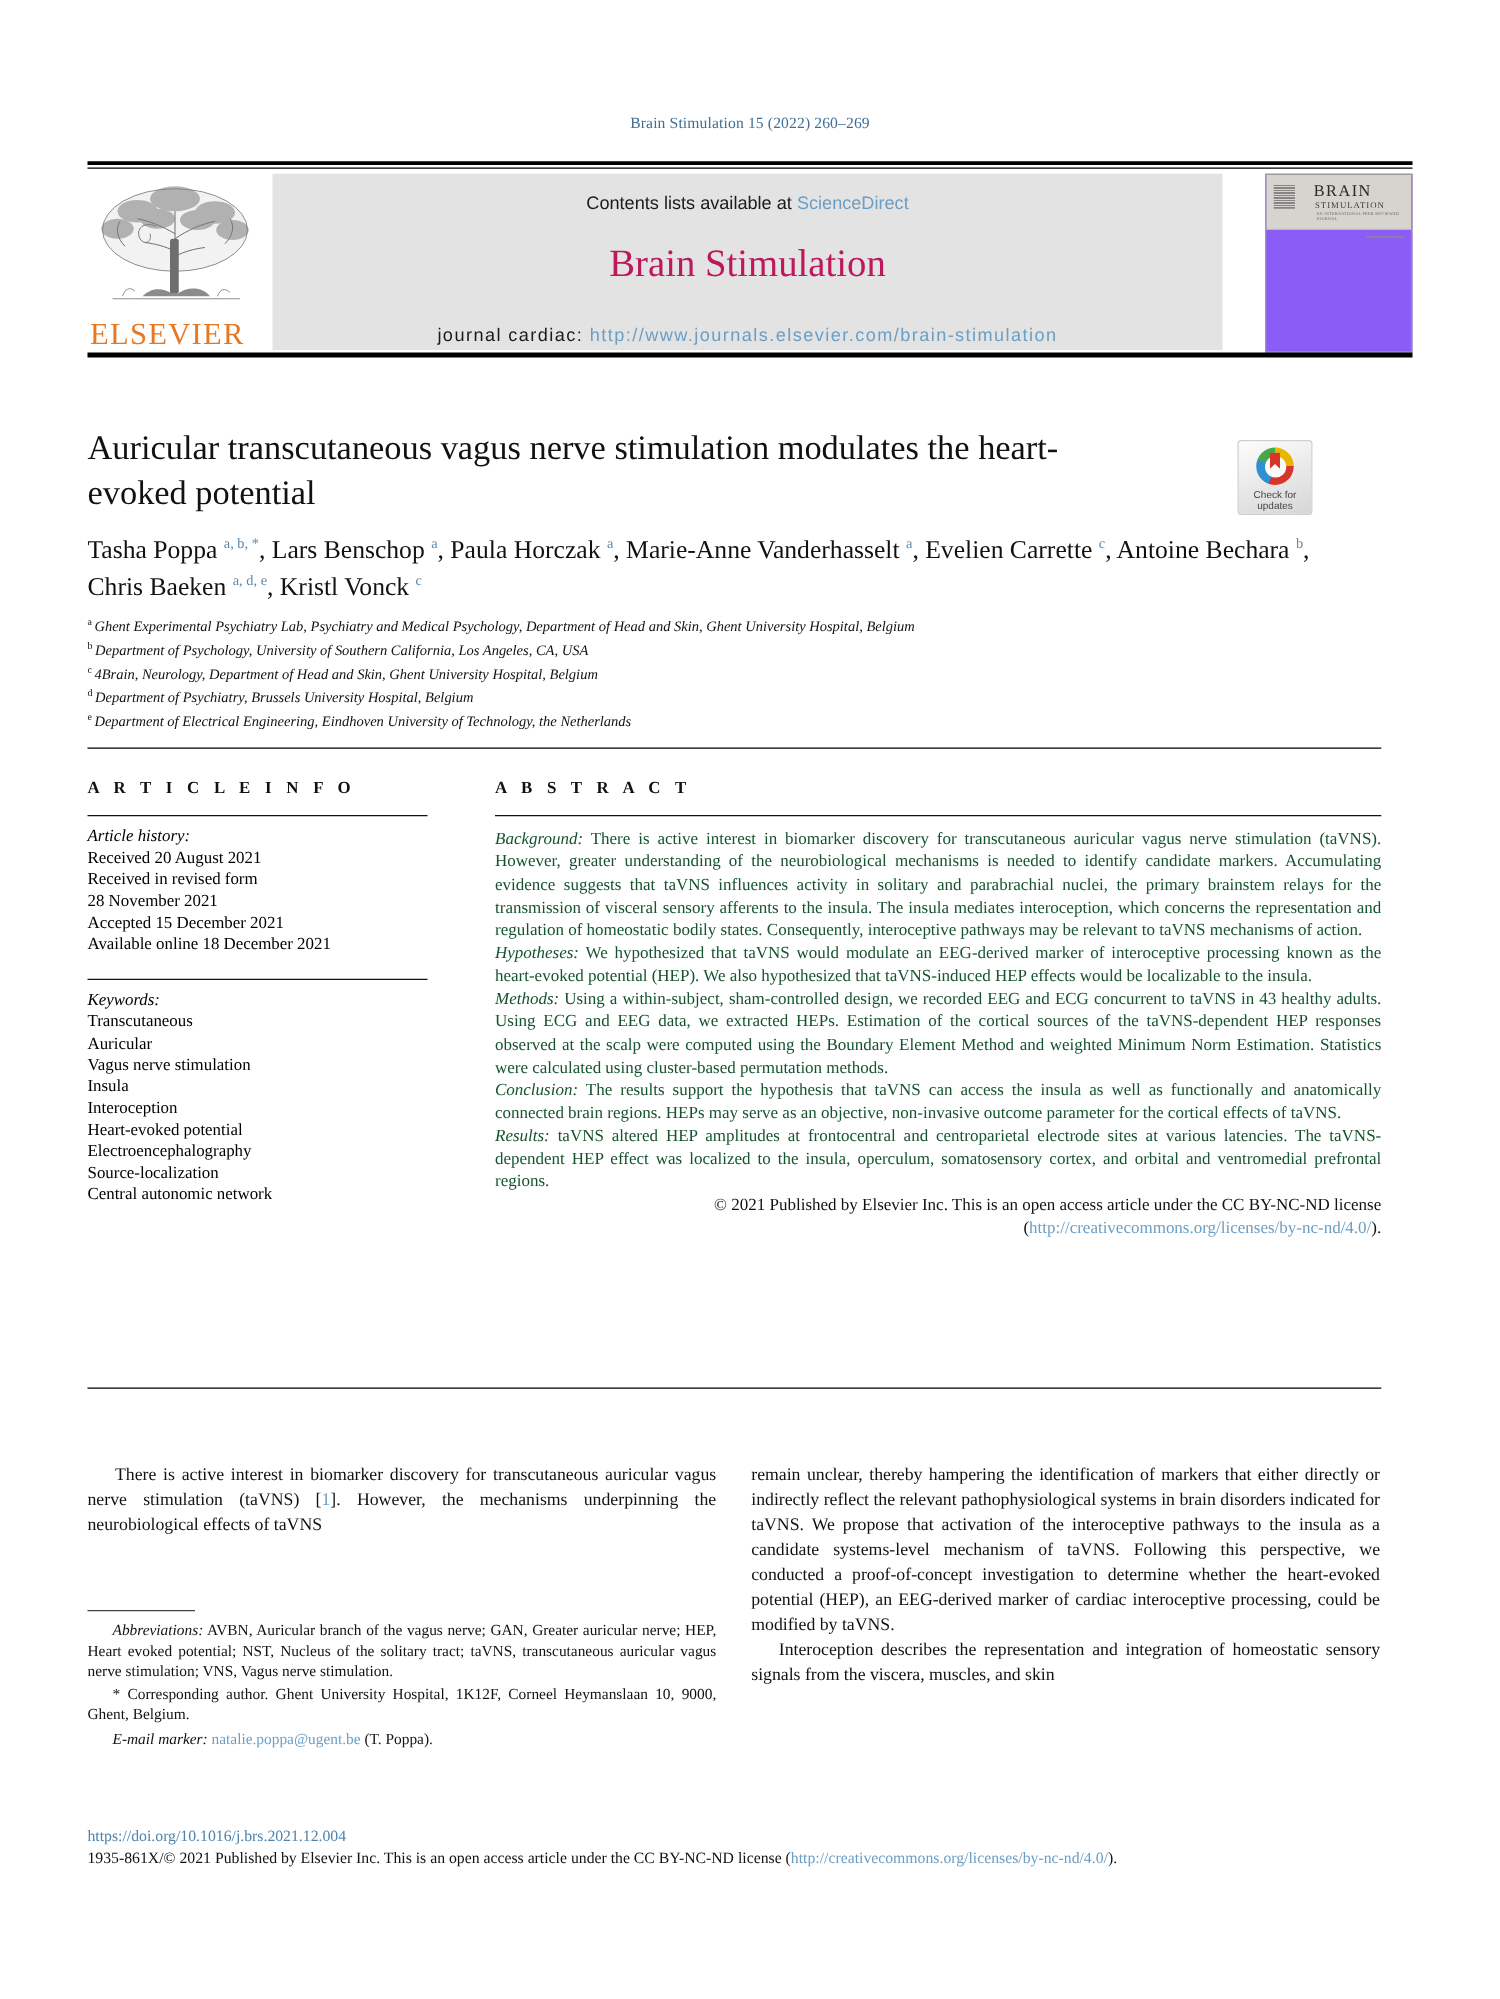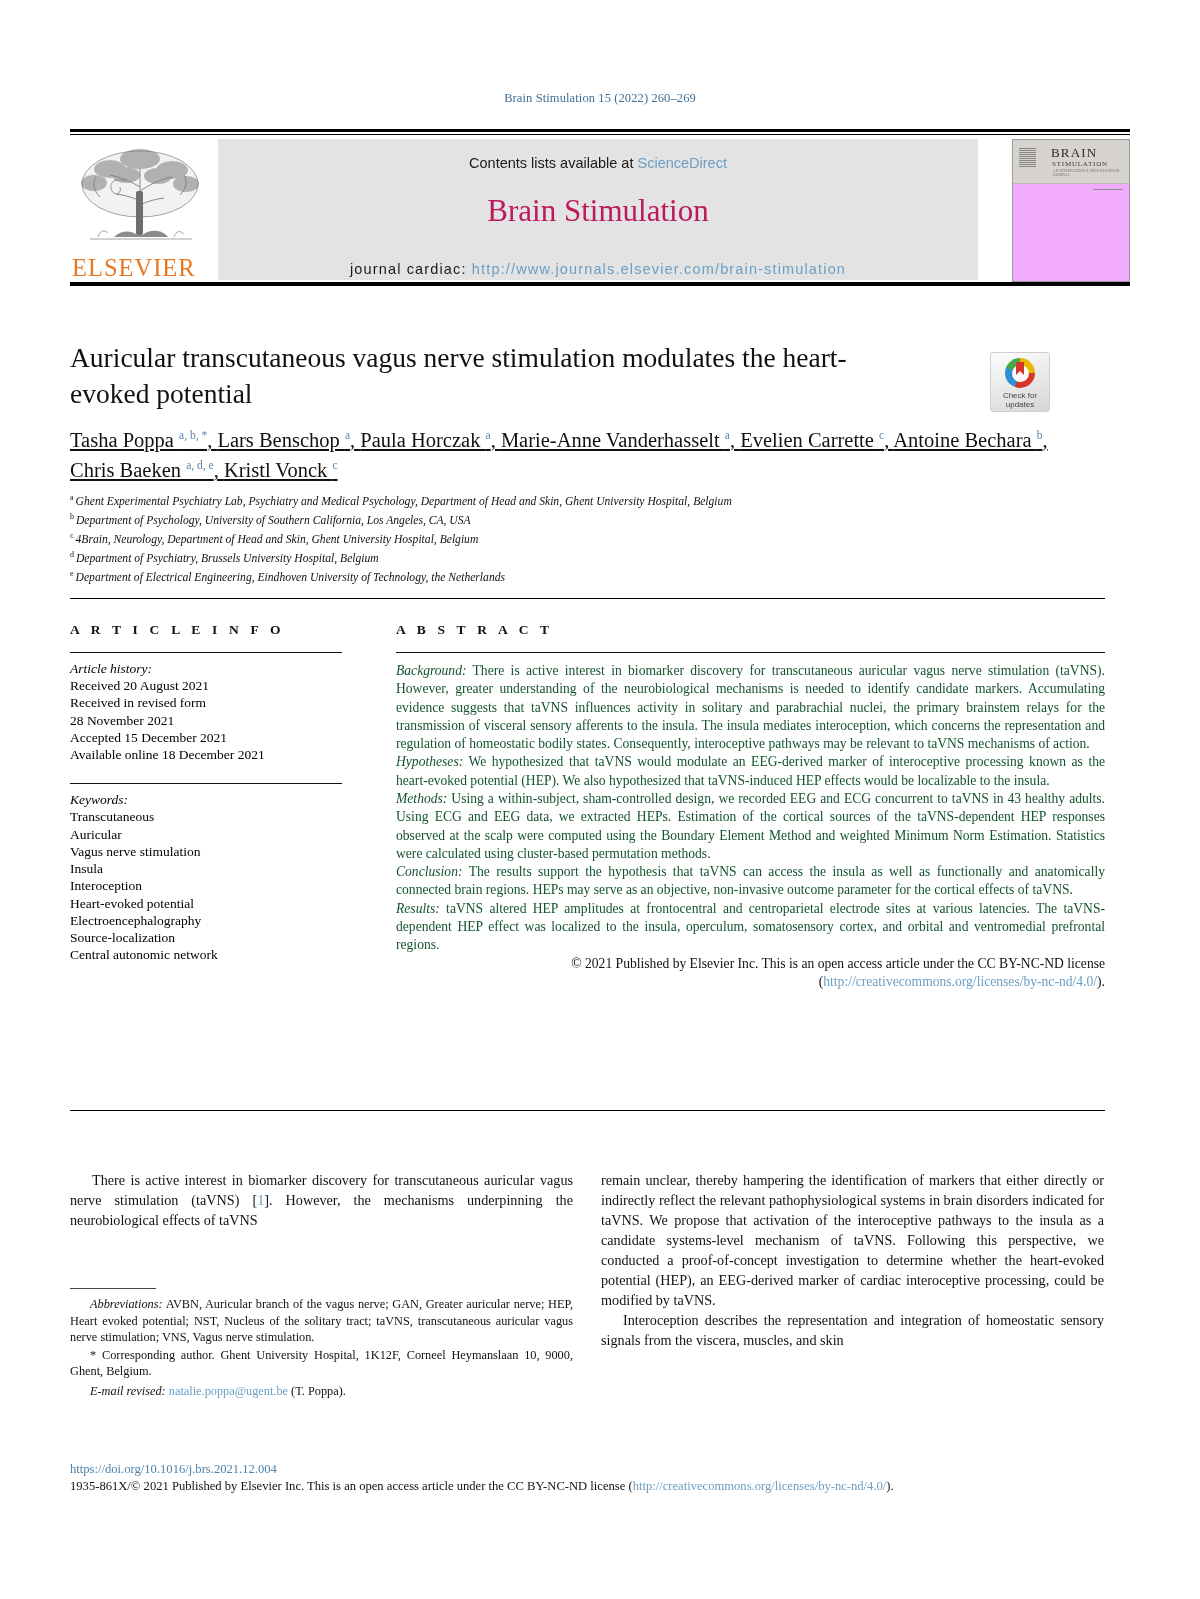--- a/index.html
+++ b/index.html
@@ -101,21 +101,21 @@
     margin-top: 32px;
     letter-spacing: 1.15px;
     color: #1a1a1a;
   }
   .banner-home .link { letter-spacing: 1.15px; }
   .cover-thumb {
     position: absolute;
     right: 0; top: 0;
     width: 116px; height: 141px;
     border: 1px solid #9a9a9a;
-    background: #f0abfc;
+    background: #8b5cf6;
     overflow: hidden;
   }
   .cover-head {
     height: 43px;
     background: #d7d4cf;
     position: relative;
     border-bottom: 1px solid #bdb9b4;
   }
   .cover-brain {
     position: absolute;
@@ -207,21 +207,20 @@
   }
 
   
   .authors {
     position: absolute;
     left: 70px; top: 425px;
     width: 1000px;
     font-size: 20.5px;
     line-height: 1.48;
     color: #111;
-    text-decoration: underline;
   }
   .aff-mark {
     font-size: 11.5px;
     vertical-align: super;
     color: #5b87ab;
   }
   .affiliations {
     position: absolute;
     left: 70px; top: 492px;
     width: 1000px;
@@ -502,21 +501,21 @@
     <p class="body-para">Interoception describes the representation and integration of homeostatic sensory signals from the viscera, muscles, and skin</p>
   </div>
 
   <div class="fn-rule"></div>
   <div class="footnotes">
     <p class="fn fn-indent">
       <i>Abbreviations:</i><span> AVBN, Auricular branch of the vagus nerve; GAN, Greater auricular nerve; HEP, Heart evoked potential; NST, Nucleus of the solitary tract; taVNS, transcutaneous auricular vagus nerve stimulation; VNS, Vagus nerve stimulation.</span>
     </p>
     <p class="fn fn-indent">* Corresponding author. Ghent University Hospital, 1K12F, Corneel Heymanslaan 10, 9000, Ghent, Belgium.</p>
     <p class="fn fn-indent" style="margin-top:3px;">
-      <i>E-mail revised:</i>
+      <i>E-mail marker:</i>
       <a class="link" href="#">natalie.poppa@ugent.be</a><span> (T. Poppa).</span>
     </p>
   </div>
 
   <div class="footer">
     <div class="doi">
       <a class="link" style="color:#4d83ac;" href="#">https://doi.org/10.1016/j.brs.2021.12.004</a>
     </div>
     <div class="issn">
       <span>1935-861X/© 2021 Published by Elsevier Inc. This is an open access article under the CC BY-NC-ND license (</span><a class="link" href="#">http://creativecommons.org/licenses/by-nc-nd/4.0/</a><span>).</span>

